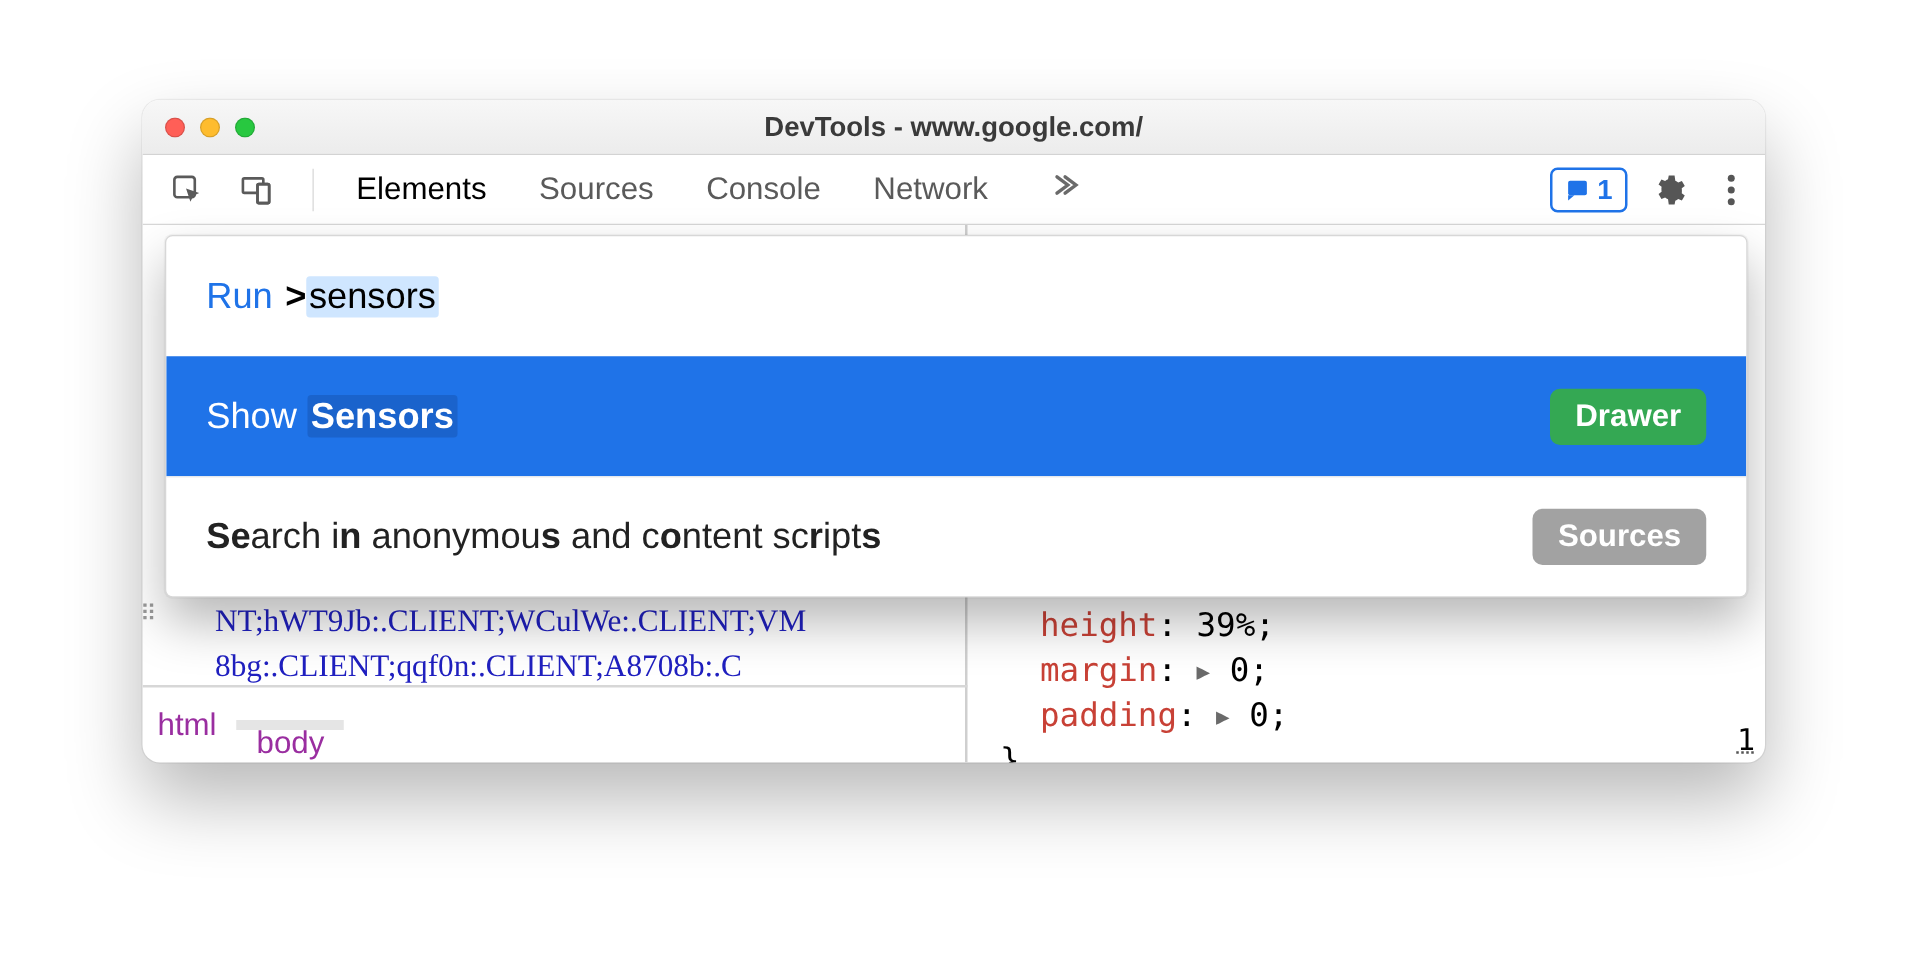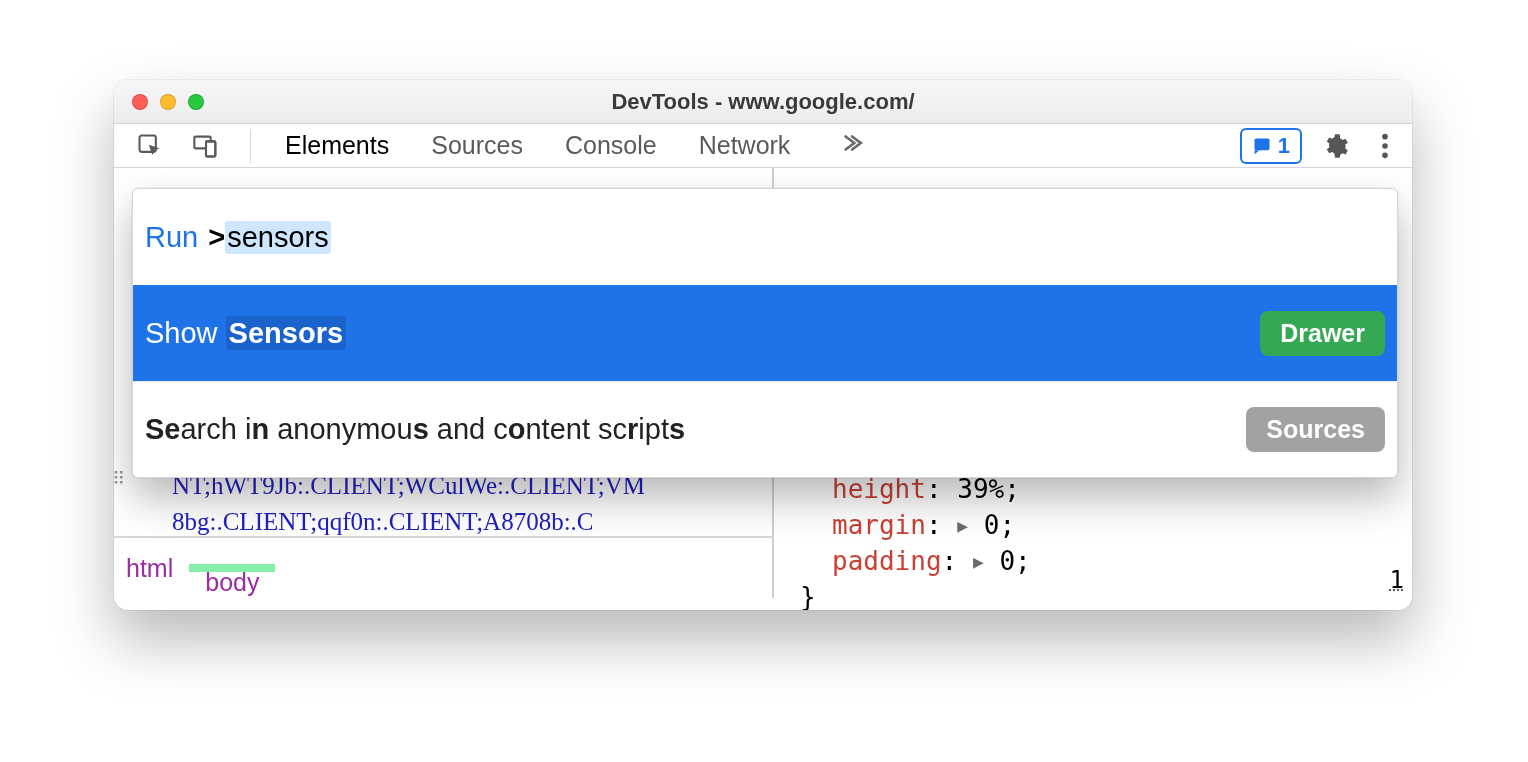--- a/index.html
+++ b/index.html
@@ -39,21 +39,21 @@
   .dot.yel{background:#febc2e}
   .dot.grn{background:#28c840}
   .title {
     position:absolute; left:0; right:0;
     text-align:center;
     font-weight:600; color:#3a3a3a; font-size:22px;
     pointer-events:none;
   }
   
   .toolbar {
-    height: 44px;
+    height: 56px;
     border-bottom: 1px solid #d7d7d7;
     display:flex; align-items:center;
     padding: 0 10px 0 16px;
     gap: 16px;
   }
   .tb-iconbtn{
     width: 40px; height: 40px;
     color:#5a5a5a;
     display:flex;align-items:center;justify-content:center;
   }
@@ -88,42 +88,42 @@
     color:#2020c0; font-size:25px; padding:0 22px 0 58px;
     margin-top: 300px;
     line-height:1.45;
   }
   .crumbs{
     position:absolute; bottom:0; left:0; height:62px;
     display:flex; align-items:center; border-top:2px solid #d7d7d7;
     width:660px; padding:0 12px; gap:16px; font-size:25px;
   }
   .crumb{ color:#9a2ea0;}
-  .crumb.body{ background:#86efac; padding:4px 16px;}
+  .crumb.body{ background:#e5e5e5; padding:4px 16px;}
   .badge-col{
     position:absolute; right:8px; bottom:4px;
     display:flex; flex-direction:column; gap:2px; align-items:flex-end;
     font-family: ui-monospace, Menlo, monospace; font-size:24px;
   }
   .badge-u{ text-decoration:underline dotted #555 2px; color:#000;}
   .dots-handle{
     position:absolute; left:-2px; top:300px; color:#9a9a9a; font-size:18px; letter-spacing:-4px;
   }
 
   
   .palette{
     position:absolute;
     left: 18px; right: 14px; top: 108px;
     background:#fff;
     border:1px solid #d7d7d7;
     border-radius:6px;
     box-shadow: 0 20px 40px rgba(0,0,0,.28), 0 0 0 1px rgba(0,0,0,.04);
     overflow:hidden;
   }
-  .p-row{ padding:0 12px; display:flex; align-items:center; height:96px;}
+  .p-row{ padding:0 32px; display:flex; align-items:center; height:96px;}
   .p-search{ height:96px;}
   .p-run{ color:#1f73e8; font-size:29px; margin-right:10px;}
   .p-gt{ font-size:29px; font-weight:700; color:#000;}
   .p-query{ font-size:29px; background:#cfe6ff; border-radius:3px; padding:0 2px;}
   .p-item{ font-size:29px; color:#222; justify-content:space-between; border-top:1px solid #ececec;}
   .p-item.sel{ background:#1f73e8; color:#fff; border-top:none;}
   .p-hi{ font-weight:800;}
   .p-sel-hi{ background:#1a63cc; border-radius:3px; padding:1px 3px;}
   .p-tag{
     border-radius:8px; padding:8px 20px; font-size:25px; color:#fff; font-weight:600;

